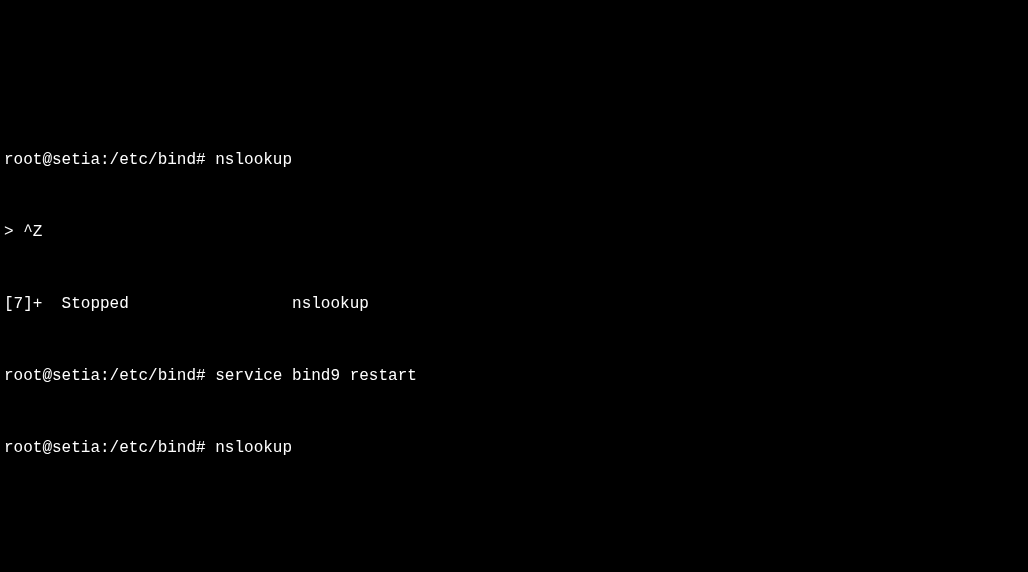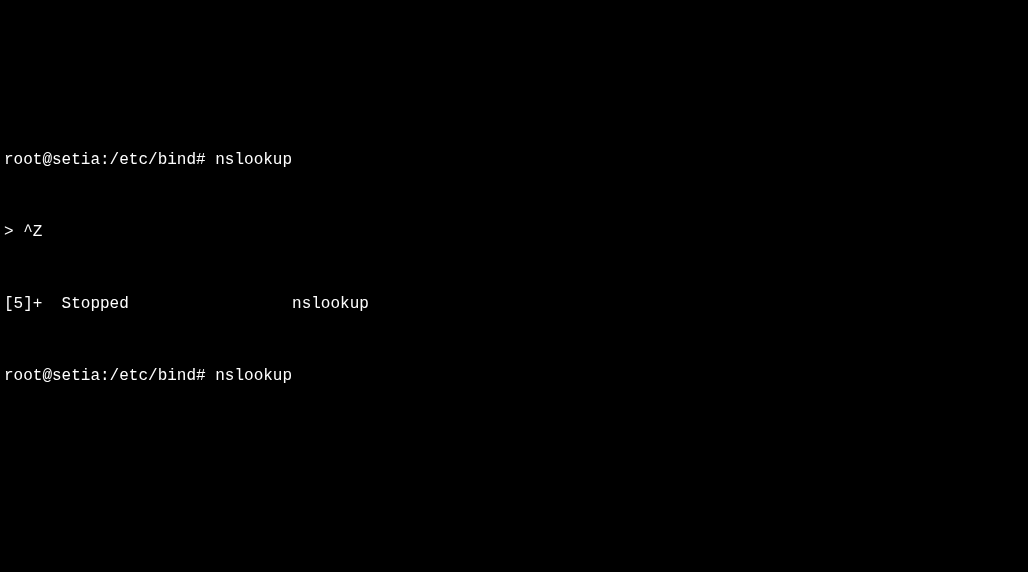--- a/index.html
+++ b/index.html
@@ -25,21 +25,22 @@
     }
   </style>
 </head>
 <body>
 
 
 
 <div>
   <span class="terminal-line">root@setia:/etc/bind# nslookup</span>
   <span class="terminal-line">&gt; ^Z</span>
-  <span class="terminal-line">[5]+  Stopped                 nslookup</span>
+  <span class="terminal-line">[7]+  Stopped                 nslookup</span>
+  <span class="terminal-line">root@setia:/etc/bind# service bind9 restart</span>
   <span class="terminal-line">root@setia:/etc/bind# nslookup</span>
   
   
   <span class="terminal-line"></span>
   
   
   
   
   
   

